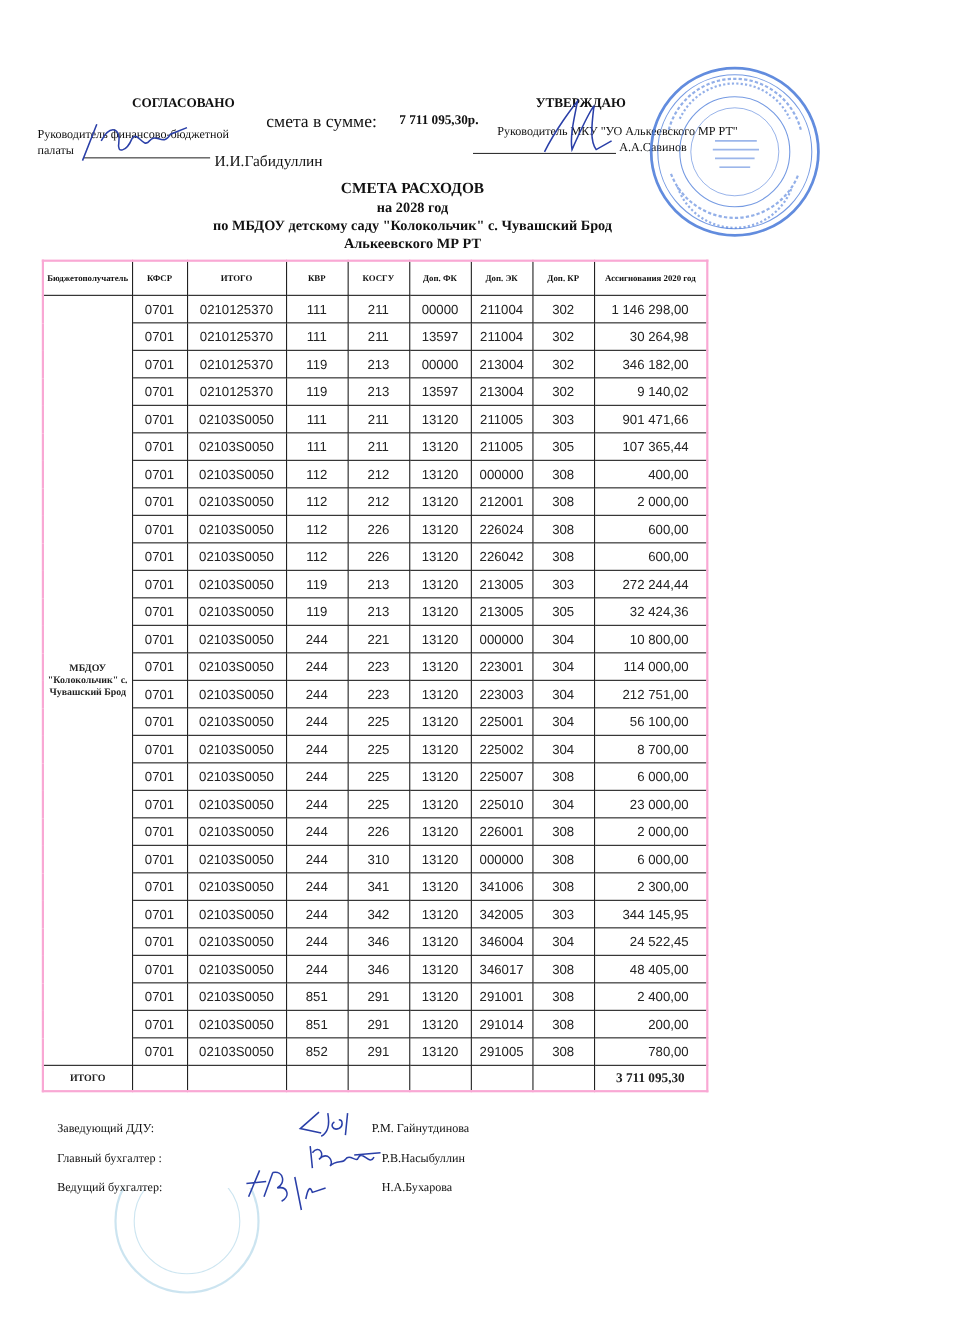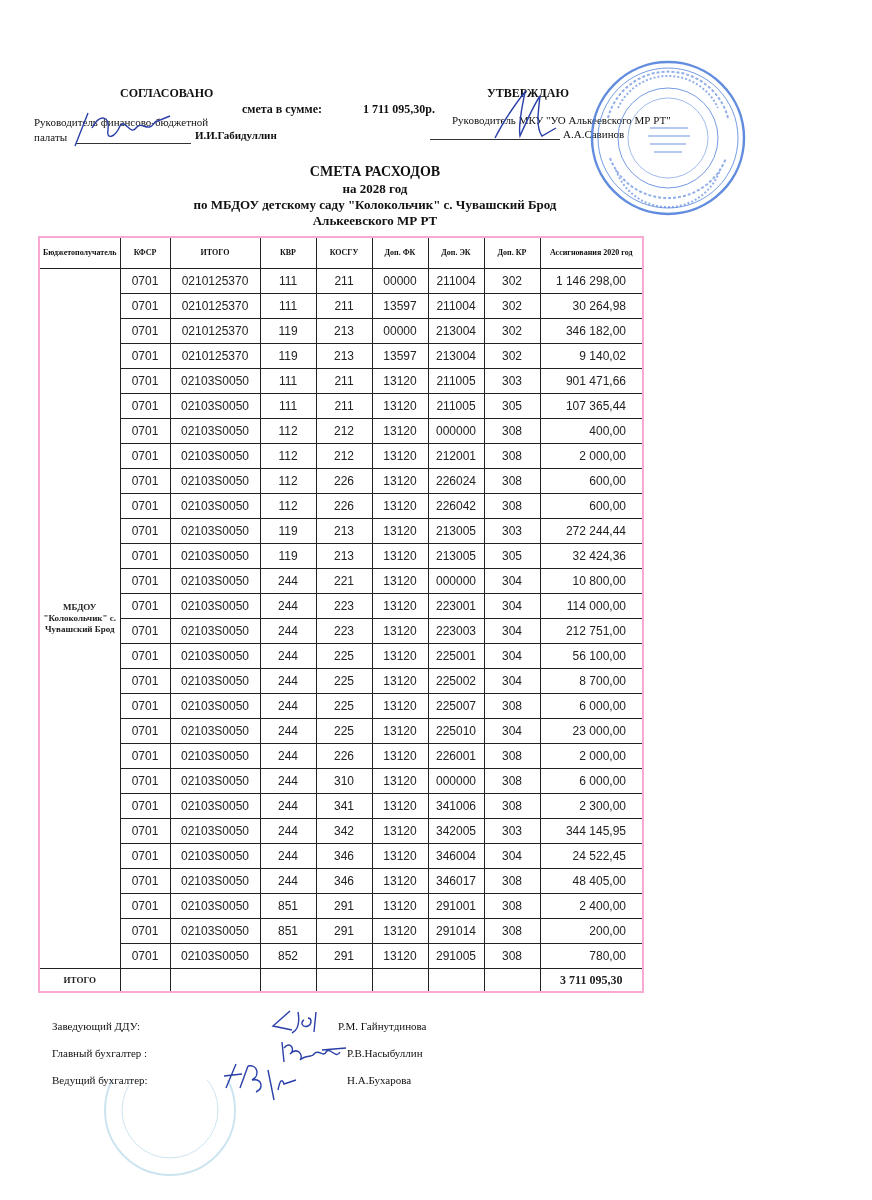--- a/index.html
+++ b/index.html
@@ -1,26 +1,26 @@
 <!DOCTYPE html>
 <html><head>
 <meta charset="utf-8">
 <style>
   html, body { margin: 0; padding: 0; background: #ffffff; }
   body { width: 872px; height: 1200px; position: relative; overflow: hidden; font-family: "Liberation Serif", serif; color: #111; }
   .abs { position: absolute; }
 
   
   #agreed-title { left: 120px; top: 86px; font-size: 12px; font-weight: bold; }
-  #sum-label { left: 242px; top: 102px; font-size: 12px; font-weight: bold; }
+  #sum-label { left: 242px; top: 102px; font-size: 16px; font-weight: normal; }
   #sum-value { left: 363px; top: 102px; font-size: 12px; font-weight: bold; }
   #agreed-role1 { left: 34px; top: 116px; font-size: 11px; }
   #agreed-role2 { left: 34px; top: 131px; font-size: 11px; }
   #agreed-line { left: 76px; top: 143px; width: 115px; border-bottom: 1px solid #333; }
-  #agreed-name { left: 195px; top: 129px; font-size: 11px; font-weight: bold; }
+  #agreed-name { left: 195px; top: 140px; font-size: 14px; }
 
   #approve-title { left: 487px; top: 86px; font-size: 12px; font-weight: bold; }
   #approve-role { left: 452px; top: 114px; font-size: 11px; }
   #approve-line { left: 430px; top: 139px; width: 130px; border-bottom: 1px solid #333; }
   #approve-name { left: 563px; top: 128px; font-size: 11px; }
 
   .title-block { left: 150px; width: 450px; text-align: center; font-weight: bold; font-size: 13px; line-height: 16px; }
   #t1 { top: 164px; font-size: 14px; }
   #t2 { top: 181px; }
   #t3 { top: 197px; }
@@ -57,21 +57,21 @@
 <div class="abs" id="agreed-title">СОГЛАСОВАНО</div>
 <div class="abs" id="agreed-role1">Руководитель финансово-бюджетной</div>
 <div class="abs" id="agreed-role2">палаты</div>
 <div class="abs" id="agreed-line"></div>
 <div class="abs" id="agreed-name">И.И.Габидуллин</div>
 <svg class="signature" style="left:70px;top:108px;" width="110" height="40">
   <path d="M5 38 L18 5 M22 20 C30 5, 40 8, 38 22 C36 32, 45 30, 50 18 C55 10, 60 28, 66 20 C72 12, 78 26, 85 14 L100 8" stroke="#2a3fa8" stroke-width="1.4" fill="none"></path>
 </svg>
 
 <div class="abs" id="sum-label">смета в сумме:</div>
-<div class="abs" id="sum-value">1 711 095,30р.</div>
+<div class="abs" id="sum-value">7 711 095,30р.</div>
 
 <div class="abs" id="approve-title">УТВЕРЖДАЮ</div>
 <div class="abs" id="approve-role">Руководитель МКУ "УО Алькеевского МР РТ"</div>
 <div class="abs" id="approve-line"></div>
 <div class="abs" id="approve-name">А.А.Савинов</div>
 <svg class="signature" style="left:490px;top:88px;" width="70" height="55">
   <path d="M5 50 C15 30, 30 10, 35 4 C32 20, 28 35, 30 48 C38 30, 45 15, 50 8 C48 25, 46 40, 52 48 L66 40" stroke="#2a3fa8" stroke-width="1.4" fill="none"></path>
 </svg>
 
 <svg class="abs" id="stamp" viewBox="0 0 160 160">

